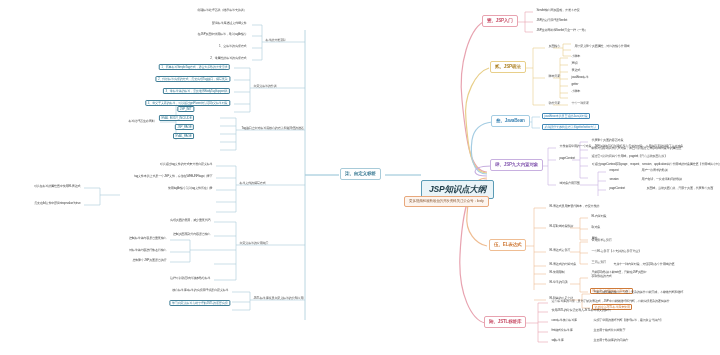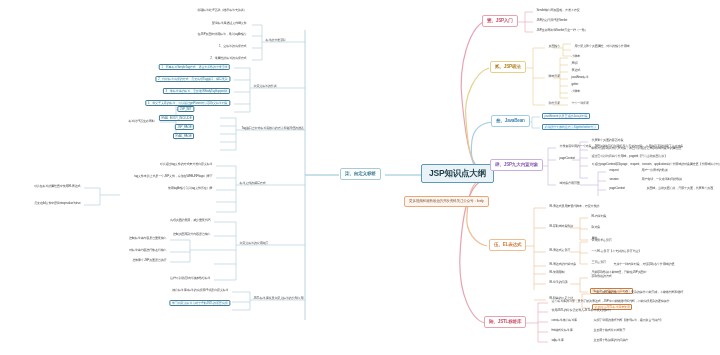--- a/index.html
+++ b/index.html
@@ -225,21 +225,21 @@
         <path d="M190,252 L170,252"></path>
         <path d="M190,262 L170,262"></path>
 
       <path d="M120,195 L100,195"></path>
       <path d="M100,188 L100,205"></path>
       <path d="M100,188 L84,188"></path>
         <path d="M100,205 L84,205"></path>
     </g>
   </svg>
 
-  <div class="node root" style="left:421px;top:164px;">JSP知识点大纲</div>
+  <div class="node root" style="left:421px;top:180px;font-style:italic;">JSP知识点大纲</div>
 
   <div class="node note" style="left:404px;top:196px;">更多视频和最新最全的开发资料关注公众号：lively</div>
 
   <div class="node b1 c-pink" style="left:482px;top:15px;">壹、JSP入门</div>
   <div class="node lf t-gray" style="left:535px;top:8px;">Servlet输出网页困难，开发不方便</div>
   <div class="node lf t-gray" style="left:535px;top:18px;">JSP的运行原理是Servlet</div>
   <div class="node lf t-gray" style="left:535px;top:28px;">JSP生命周期和Servlet完全一样（一致）</div>
 
   <div class="node b1 c-gold" style="left:490px;top:61px;">贰、JSP语法</div>
 

